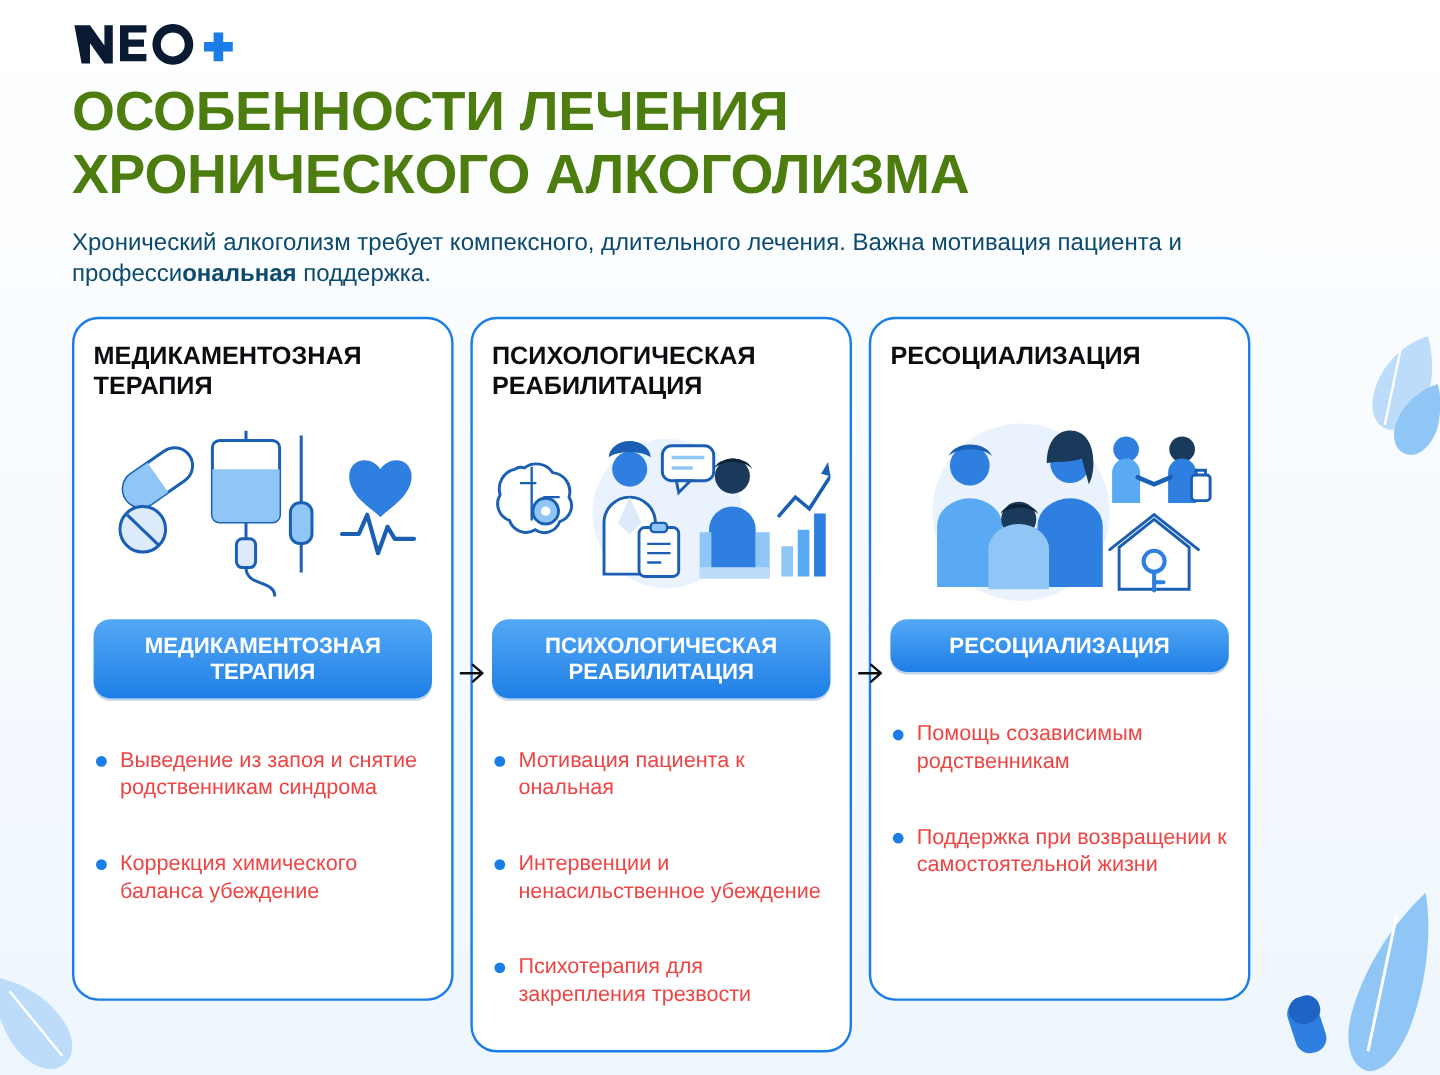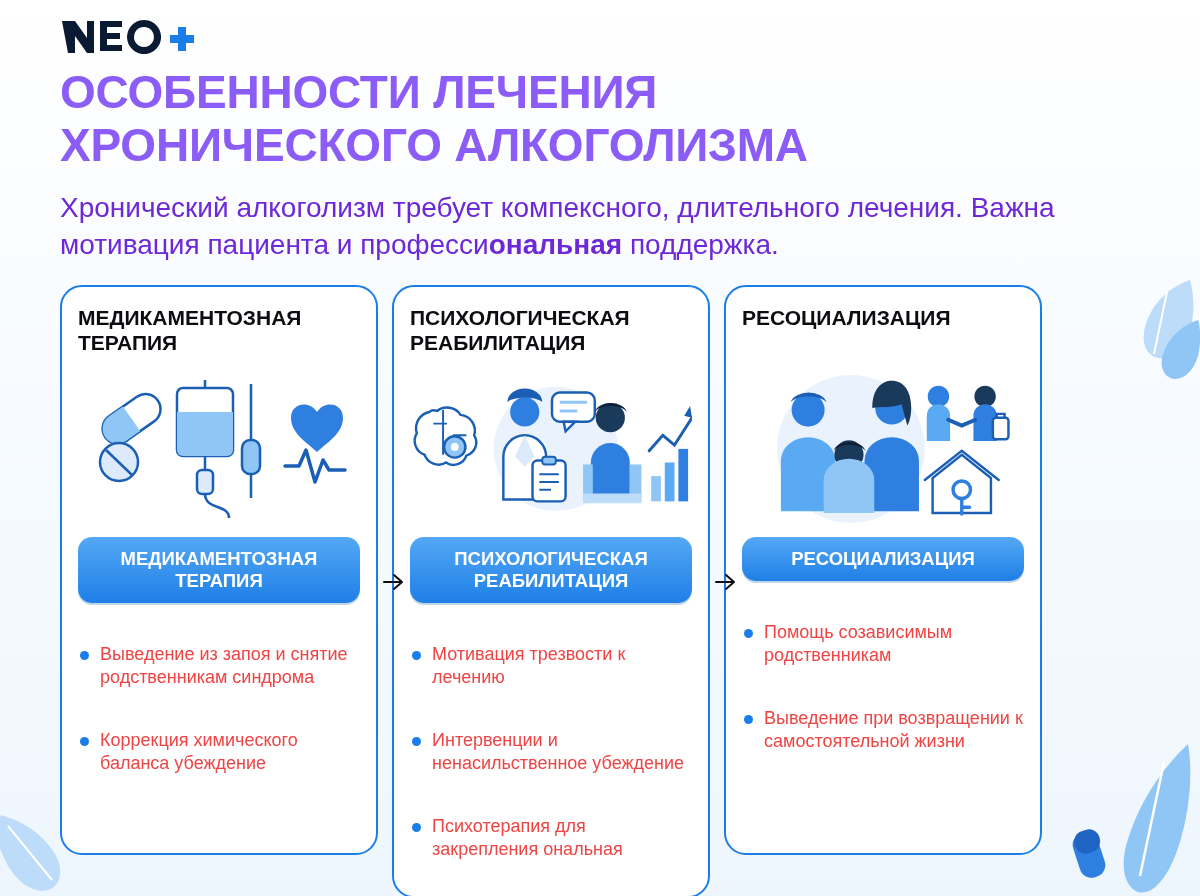--- a/index.html
+++ b/index.html
@@ -33,29 +33,29 @@
     display: flex;
     align-items: center;
   }
 
   
   .title {
     margin: 10px 0 0 0;
     font-size: 46px;
     line-height: 1.16;
     font-weight: 700;
-    color: #8b5cf6;
+    color: #4d7c0f;
     letter-spacing: -0.2px;
     text-transform: uppercase;
   }
   .subtitle {
     margin: 16px 0 0 0;
-    font-size: 28px;
+    font-size: 20px;
     line-height: 1.33;
-    color: #6d28d9;
+    color: #0c4a6e;
   }
   .subtitle b { font-weight: 700; }
 
   
   .columns {
     position: relative;
     margin-top: 22px;
     display: flex;
     gap: 14px;
     align-items: flex-start;
@@ -255,23 +255,23 @@
           <path d="M262 138 v-40 h10 v40 z" fill="#5aa9f3"></path>
           <path d="M276 138 v-54 h10 v54 z" fill="#2f7fe0"></path>
           <path d="M246 86 l14 -16 l12 10 l18 -28" stroke="#1a5fb4" stroke-width="3" fill="none" stroke-linecap="round"></path>
           <path d="M282 50 l8 2 l-2 -12 z" fill="#1a5fb4"></path>
         </svg>
       </div>
 
       <div class="pill">ПСИХОЛОГИЧЕСКАЯ РЕАБИЛИТАЦИЯ</div>
 
       <ul class="bullets">
-        <li>Мотивация трезвости к лечению</li>
+        <li>Мотивация пациента к ональная</li>
         <li>Интервенции и ненасильственное убеждение</li>
-        <li>Психотерапия для закрепления ональная</li>
+        <li>Психотерапия для закрепления трезвости</li>
       </ul>
     </div>
 
     <div class="card">
       <div class="card-title">РЕСОЦИАЛИЗАЦИЯ</div>
 
       <div class="art">
         <svg width="290" height="165" viewBox="0 0 290 165">
           <circle cx="112" cy="86" r="76" fill="#eaf3fd"></circle>
 
@@ -301,21 +301,21 @@
           <path d="M188 118 l38 -30 l38 30" stroke="#1a5fb4" stroke-width="2.5" fill="none" stroke-linecap="round"></path>
           <circle cx="226" cy="128" r="9" fill="none" stroke="#2f7fe0" stroke-width="3.5"></circle>
           <path d="M226 137 v16 M226 146 h8" stroke="#2f7fe0" stroke-width="3.5" stroke-linecap="round"></path>
         </svg>
       </div>
 
       <div class="pill wide">РЕСОЦИАЛИЗАЦИЯ</div>
 
       <ul class="bullets">
         <li>Помощь созависимым родственникам</li>
-        <li>Выведение при возвращении к самостоятельной жизни</li>
+        <li>Поддержка при возвращении к самостоятельной жизни</li>
       </ul>
     </div>
 
     <svg class="arrow a1" viewBox="0 0 26 22">
       <path d="M2 11 h16 M12 4 l8 7 l-8 7" stroke="#0b0d10" stroke-width="2" fill="none" stroke-linecap="round" stroke-linejoin="round"></path>
     </svg>
     <svg class="arrow a2" viewBox="0 0 26 22">
       <path d="M2 11 h16 M12 4 l8 7 l-8 7" stroke="#0b0d10" stroke-width="2" fill="none" stroke-linecap="round" stroke-linejoin="round"></path>
     </svg>
 

